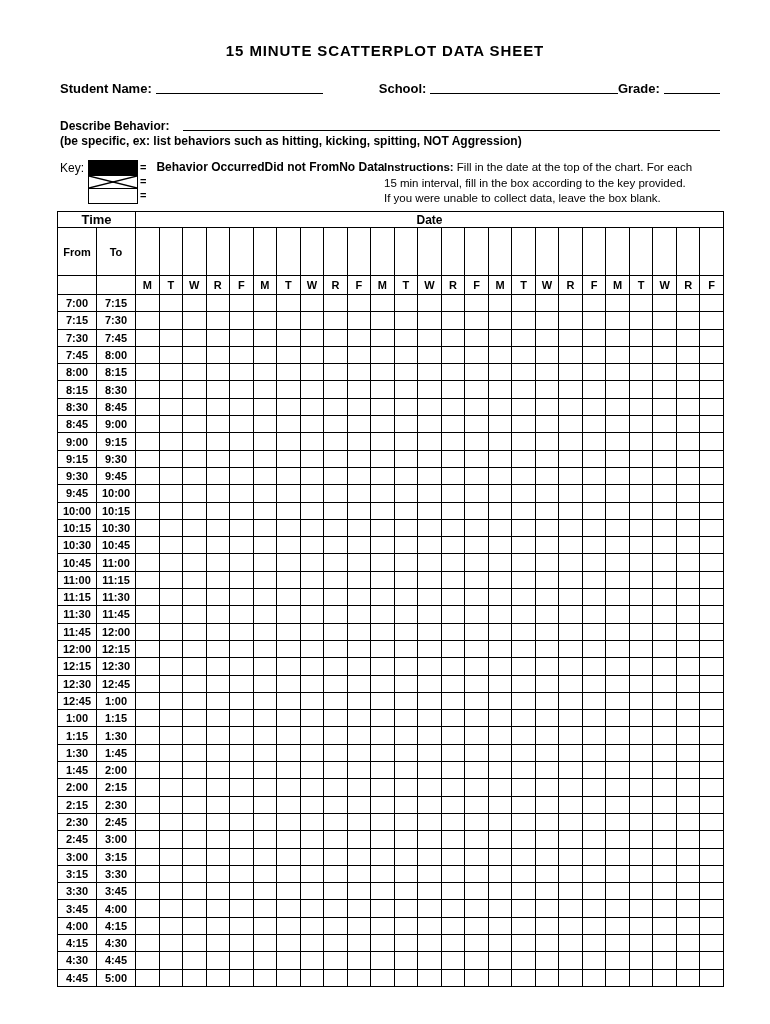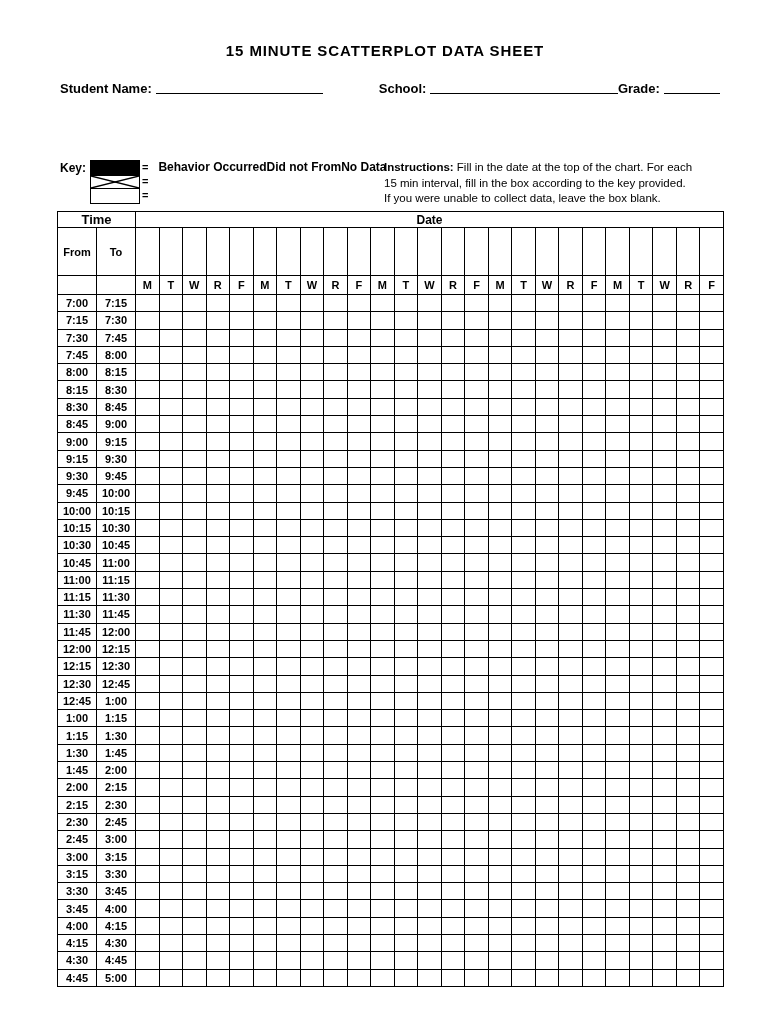--- a/index.html
+++ b/index.html
@@ -87,21 +87,21 @@
   
   .key-block {
     position: absolute;
     top: 160px;
     left: 60px;
     display: flex;
     align-items: flex-start;
   }
   .key-label {
     font-size: 12px;
-    font-weight: bold;
+    font-weight: normal;
     margin-right: 4px;
     line-height: 16px;
   }
   .key-boxes {
     display: flex;
     flex-direction: column;
     border: 1.6px solid #000;
     width: 48px;
   }
   .key-box {
@@ -201,20 +201,27 @@
       <span class="field-label">Student Name:</span>
       <span class="rule rule-student"></span>
       <span class="gap-school"></span>
       <span class="field-label">School:</span>
       <span class="rule rule-school"></span>
       <span class="field-label">Grade:</span>
       <span class="rule rule-grade"></span>
     </div>
   </div>
 
+  <div class="describe-wrap">
+    <div class="describe-row">
+      <span class="field-label">Describe Behavior:</span>
+      <span class="rule rule-describe"></span>
+    </div>
+    <div class="describe-note">(be specific, ex: list behaviors such as hitting, kicking, spitting, NOT Aggression)</div>
+  </div>
 
   <div class="key-block">
     <div class="key-label">Key:</div>
     <div class="key-boxes">
       <div class="key-box filled"></div>
       <div class="key-box cross">
         <svg viewBox="0 0 48 14" preserveAspectRatio="none" aria-hidden="true">
           <line x1="0" y1="0" x2="48" y2="14" stroke="#000" stroke-width="1.6"></line>
           <line x1="48" y1="0" x2="0" y2="14" stroke="#000" stroke-width="1.6"></line>
         </svg>

